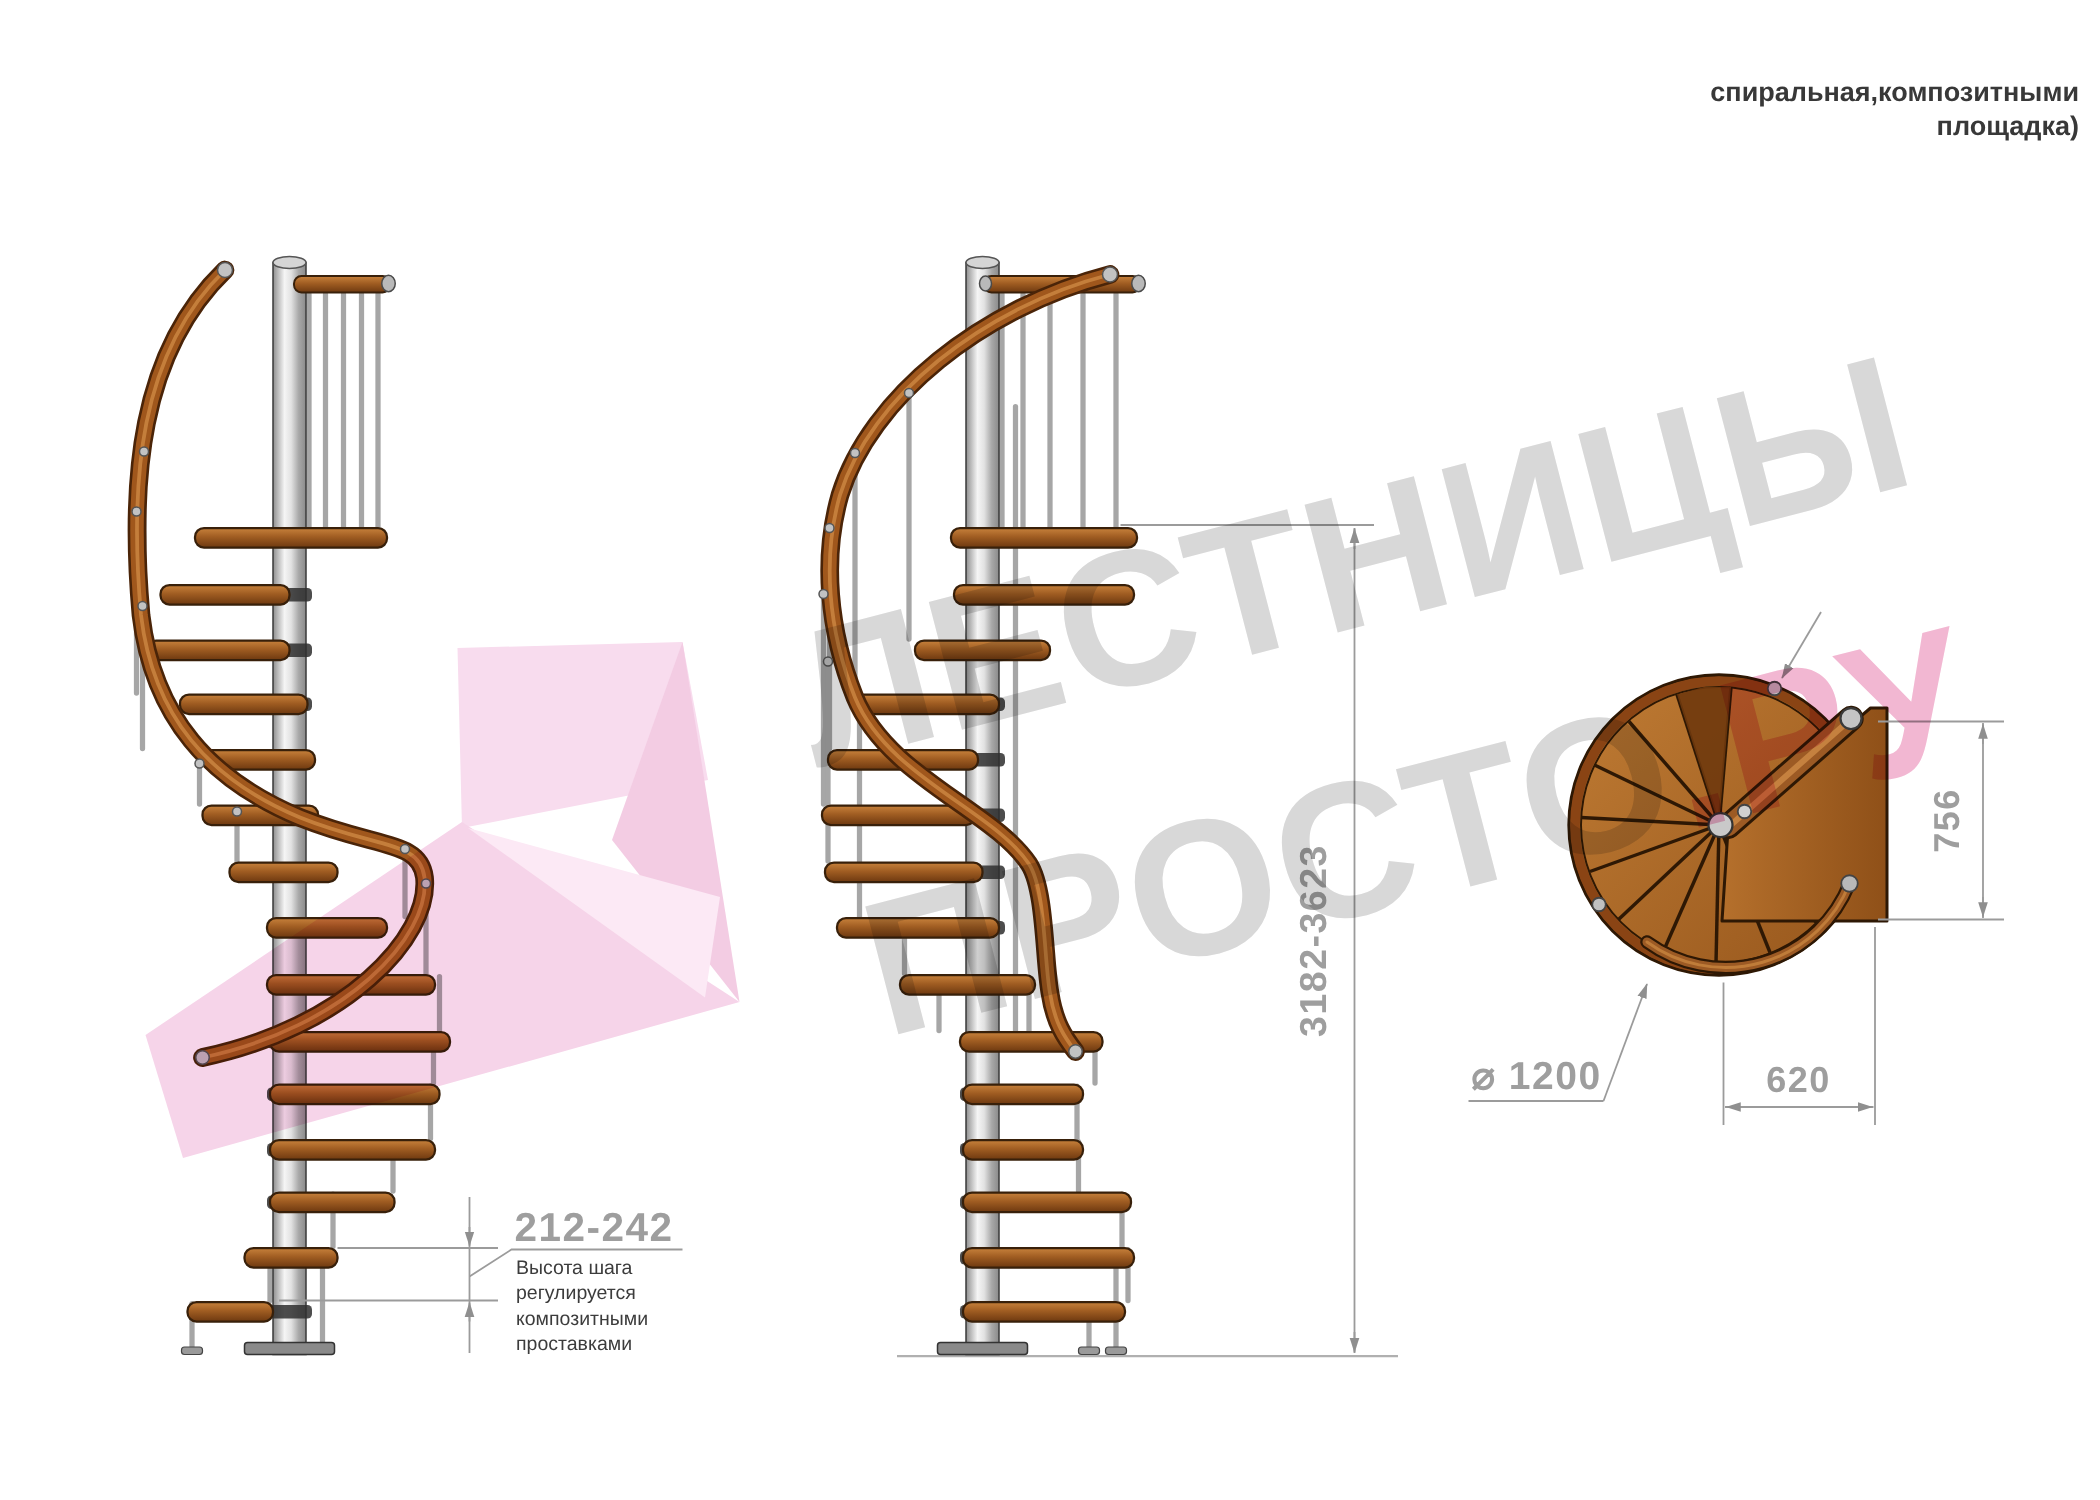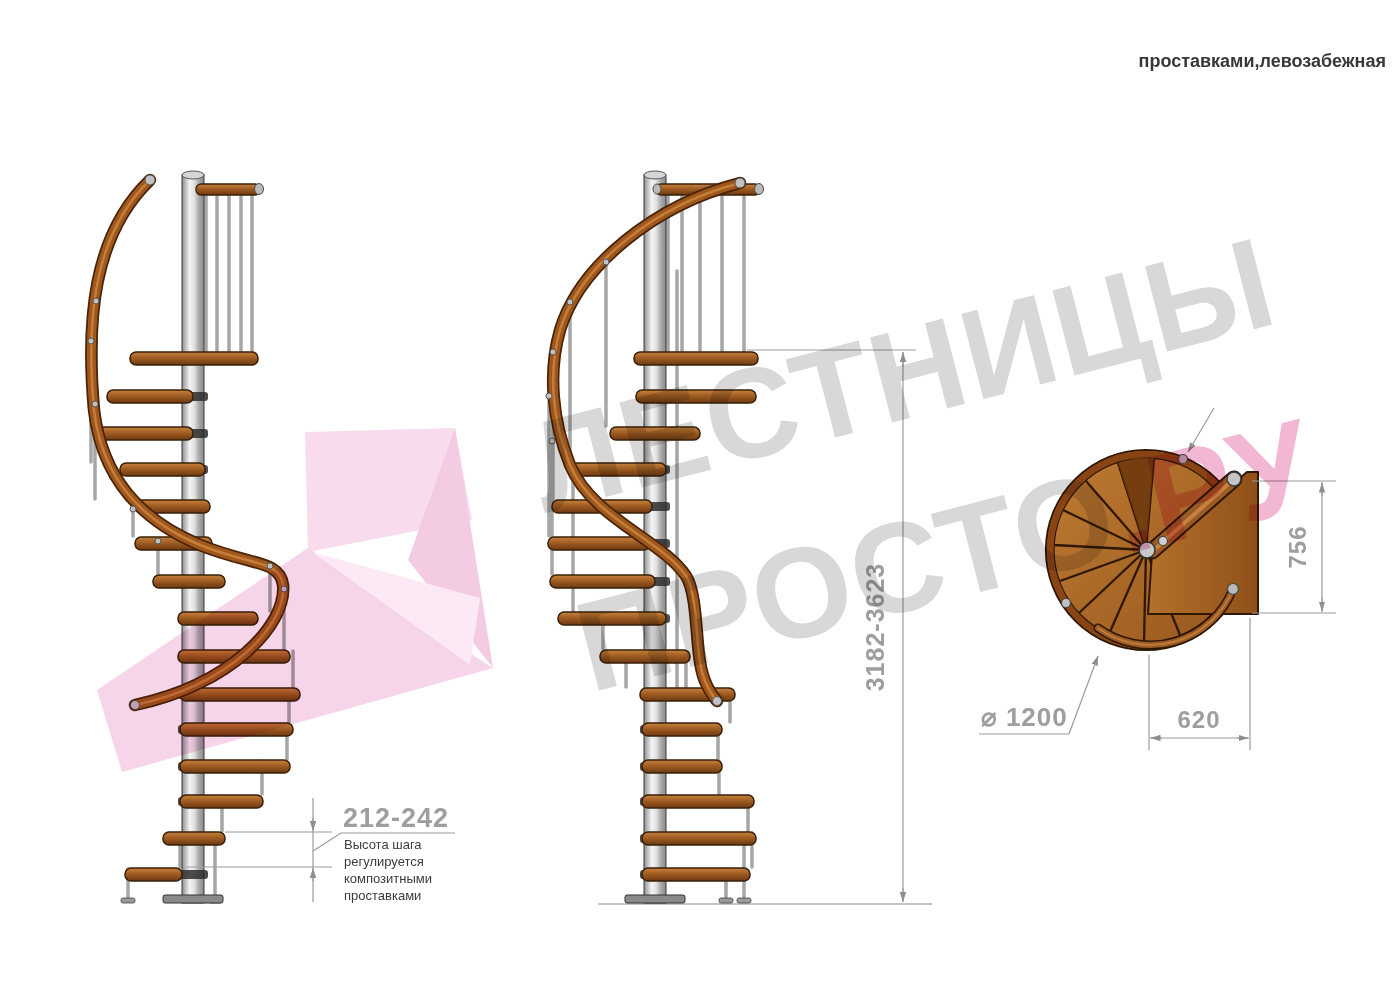--- a/index.html
+++ b/index.html
@@ -331,16 +331,17 @@
       <polygon points="308,548 493,668 122,772 97,690" fill="#f6d4e9"></polygon>
       <polygon points="312,552 480,598 470,665" fill="#fce9f5"></polygon>
     </svg>
     <div class="wm-text">
       <div><span>ЛЕСТНИЦЫ</span></div>
       <div><span>ПРОСТО</span><span class="wm-pink">.РУ</span></div>
     </div>
   </div>
 
   <div class="title-block">
-    <div>проставками,левозабежная</div>
+    <div>спиральная,композитными</div>
+    <div>площадка)</div>
   </div>
 
 </div>
 
 </body></html>

